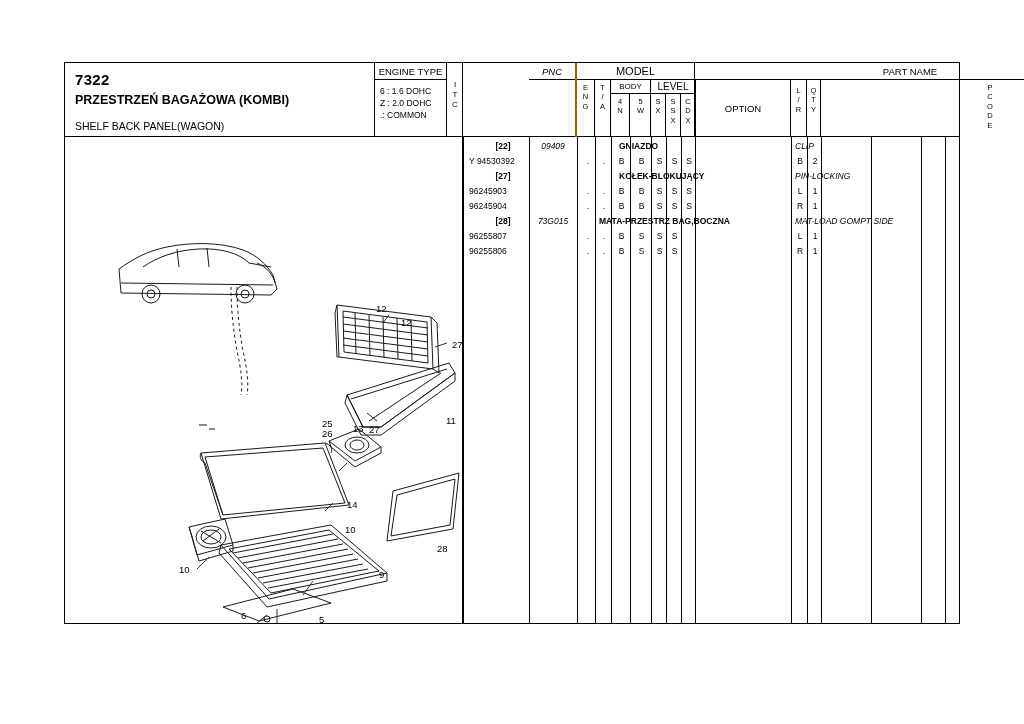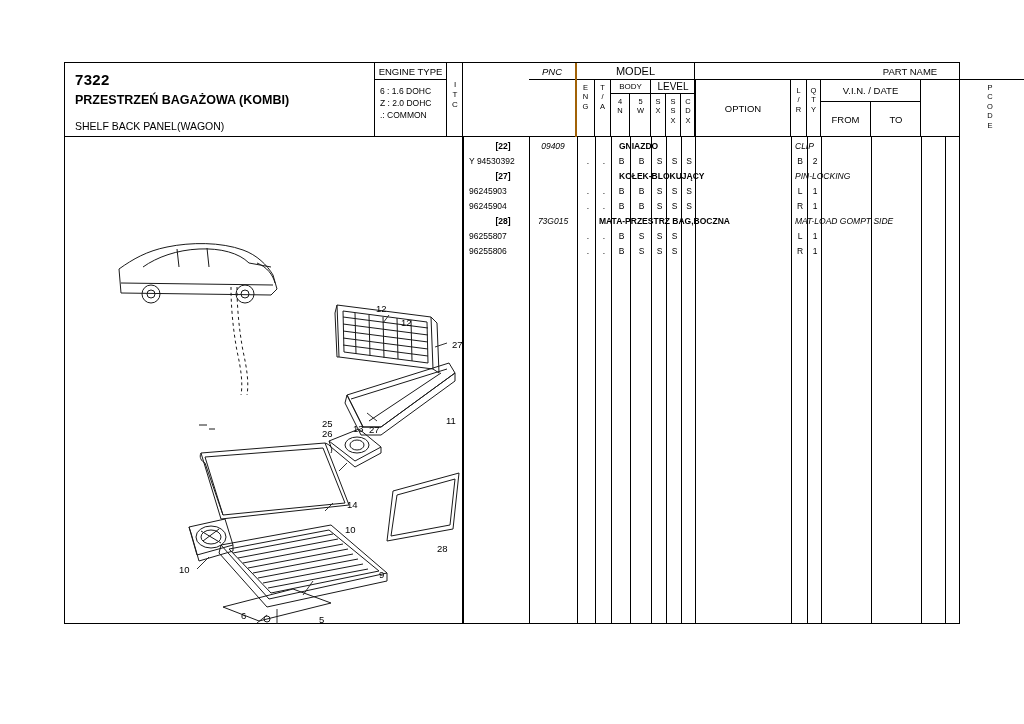--- a/index.html
+++ b/index.html
@@ -132,25 +132,20 @@
           <div class="lc" style="left:30px;width:14px;">C<br>D<br>X</div>
         </div>
       </div>
 
       <div class="pnamecap pnamecap2">PART NAME</div>
 
       <div class="option">OPTION</div>
       <div class="lqty">L<br>/<br>R</div>
       <div class="lqty2">Q<br>T<br>Y</div>
 
-      <div class="vin">
-        <div class="vh">V.I.N. / DATE</div>
-        <div class="vf">FROM</div>
-        <div class="vt">TO</div>
-      </div>
 
       <div class="pcode">P<br>C<br>O<br>D<br>E</div>
     </div>
 
     <div class="illu">
       <svg width="382" height="487" viewBox="0 0 382 487">
         <g fill="none" stroke="#1a1a1a" stroke-width="1">
 
           <g>
             <path d="M38 132 C 52 122, 66 114, 86 110 C 110 105, 140 105, 162 113 C 176 118, 186 128, 192 138 L 196 152 L 190 158 L 40 156 Z"></path>

